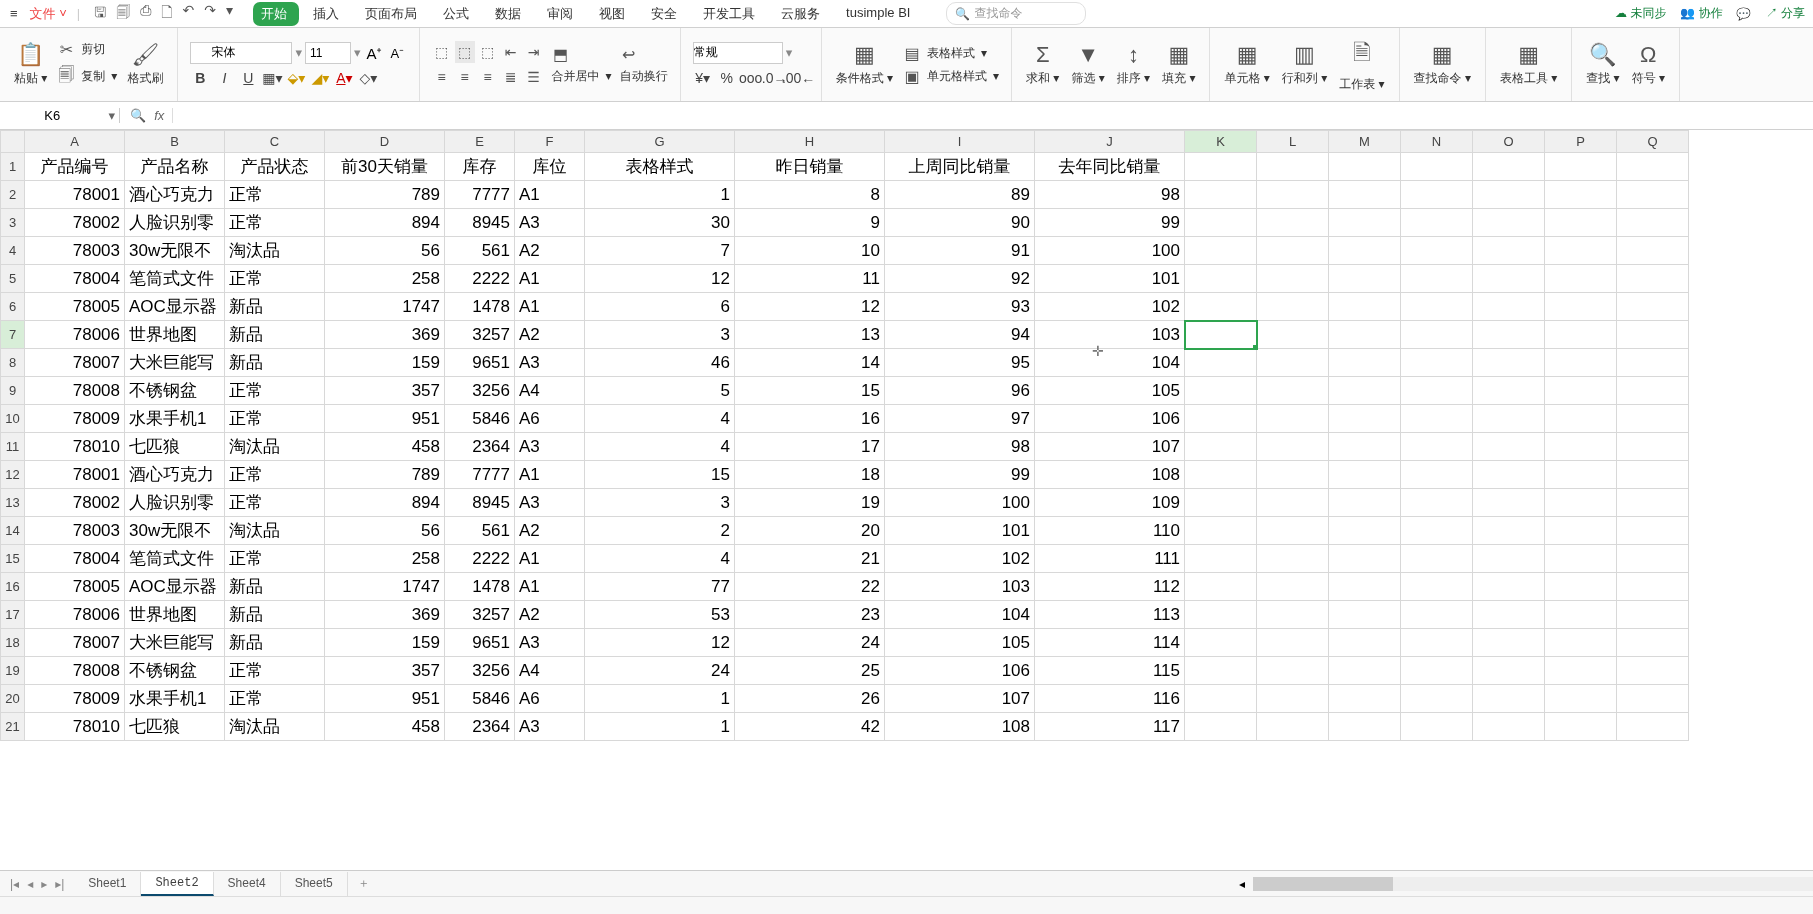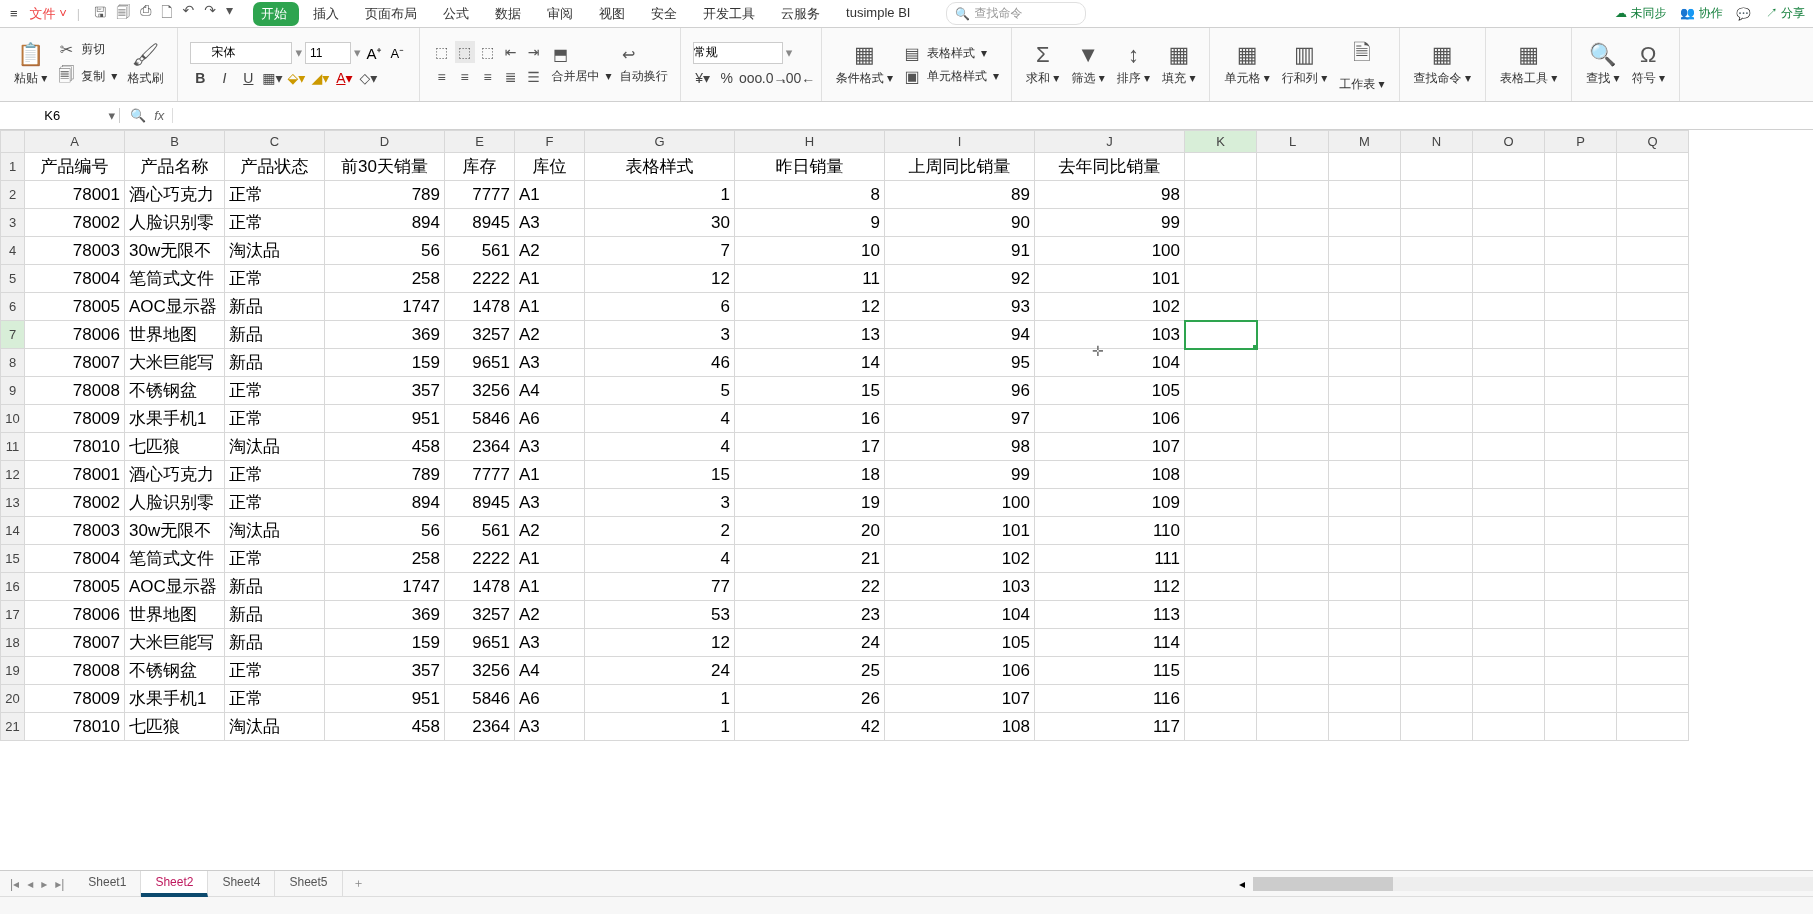--- a/index.html
+++ b/index.html
@@ -61,21 +61,21 @@
 .sel-cell { outline: 2px solid #2ea44f; outline-offset: -1px; position: relative; }
 .sel-cell::after { content: ""; position: absolute; right: -3px; bottom: -3px; width: 6px; height: 6px; background: #2ea44f; }
 
 .cursor-cross { position: absolute; font-size: 14px; color: #777; pointer-events: none; }
 
 
 .sheet-tabs { display: flex; align-items: center; height: 26px; border-top: 1px solid #ccc; background: #f7f7f7; font-size: 12px; }
 .sheet-tabs .nav { display: flex; gap: 8px; padding: 0 10px; color: #888; }
 .sheet-tabs .tabs { display: flex; }
 .sheet-tabs .stab { padding: 4px 14px; border-right: 1px solid #ddd; cursor: pointer; color: #555; }
-.sheet-tabs .stab.active { color: #be185d; border-bottom: 4px solid #0c4a6e; background: #fff; }
+.sheet-tabs .stab.active { color: #404040; border-bottom: 2px solid #0c4a6e; background: #fff; font-family: Liberation Mono, monospace; }
 .sheet-tabs .add { padding: 0 10px; color: #888; cursor: pointer; }
 .sheet-tabs .hscroll { margin-left: auto; width: 560px; height: 14px; background: #eee; position: relative; }
 .sheet-tabs .hscroll .thumb { position: absolute; left: 0; width: 140px; height: 100%; background: #ccc; }
 
 
 .status-bar { height: 18px; background: #f7f7f7; border-top: 1px solid #ddd; }
 </style>
 </head>
 <body>
 

